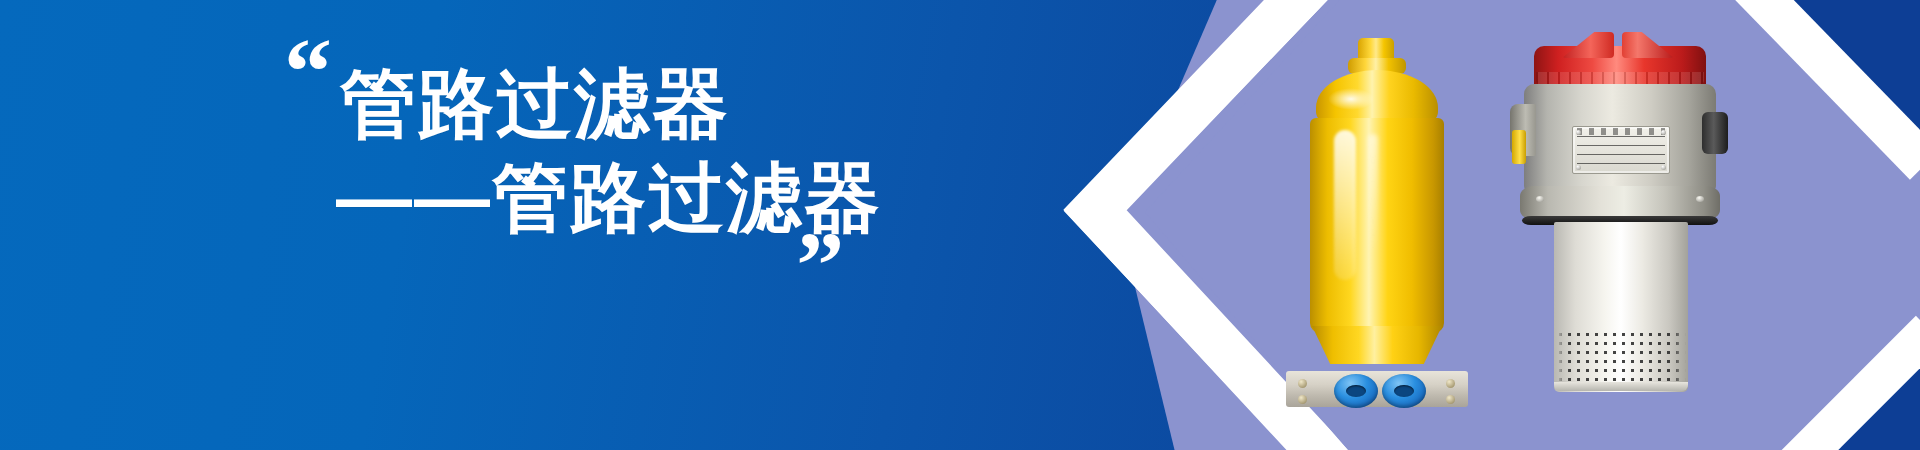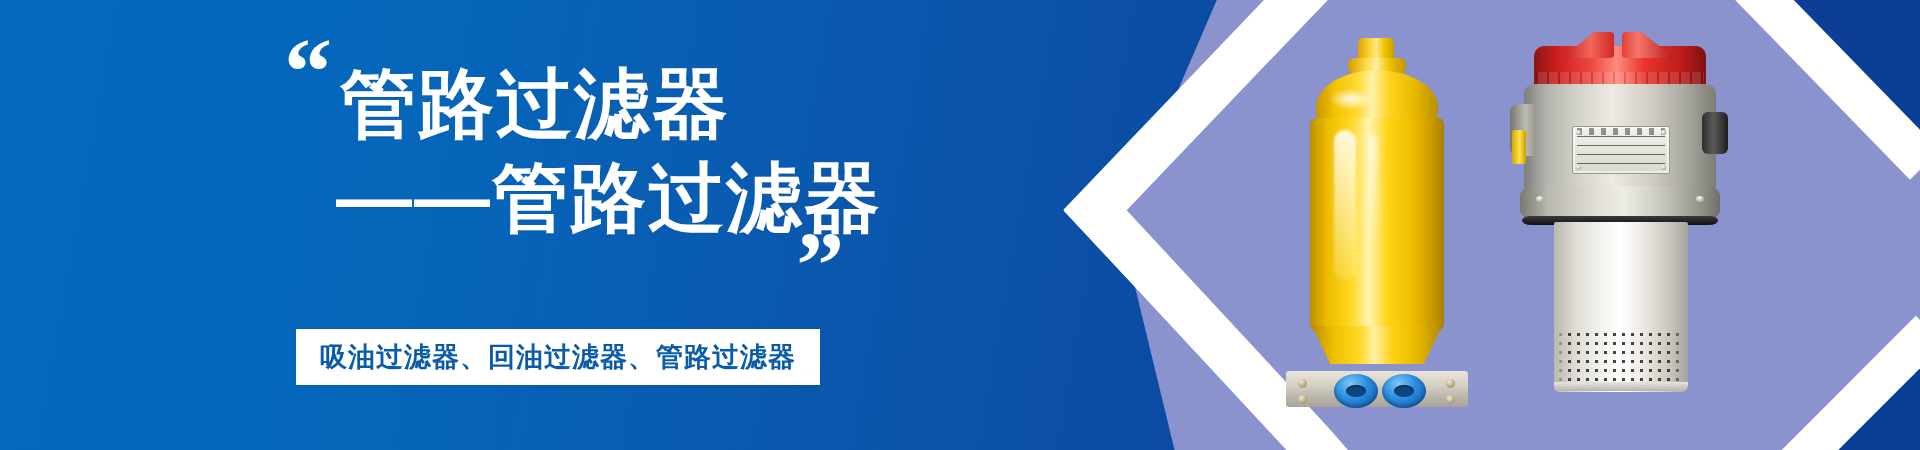--- a/index.html
+++ b/index.html
@@ -237,23 +237,20 @@
   <div class="textblock">
 
     <div class="quote quote-open">“</div>
 
     <div class="title-line title-1">管路过滤器</div>
 
     <div class="title-line title-2">——管路过滤器</div>
 
     <div class="quote quote-close">„</div>
 
-    <div class="subtitle-box">
-      <span>吸油过滤器、回油过滤器、管路过滤器</span>
-    </div>
   </div>
 
   <div class="product" id="filter-yellow">
     <div class="y-neck"></div>
     <div class="y-neck-ring"></div>
     <div class="y-shoulder"></div>
     <div class="y-body"></div>
     <div class="y-gloss"></div>
     <div class="y-gloss2"></div>
     <div class="y-flare"></div>

